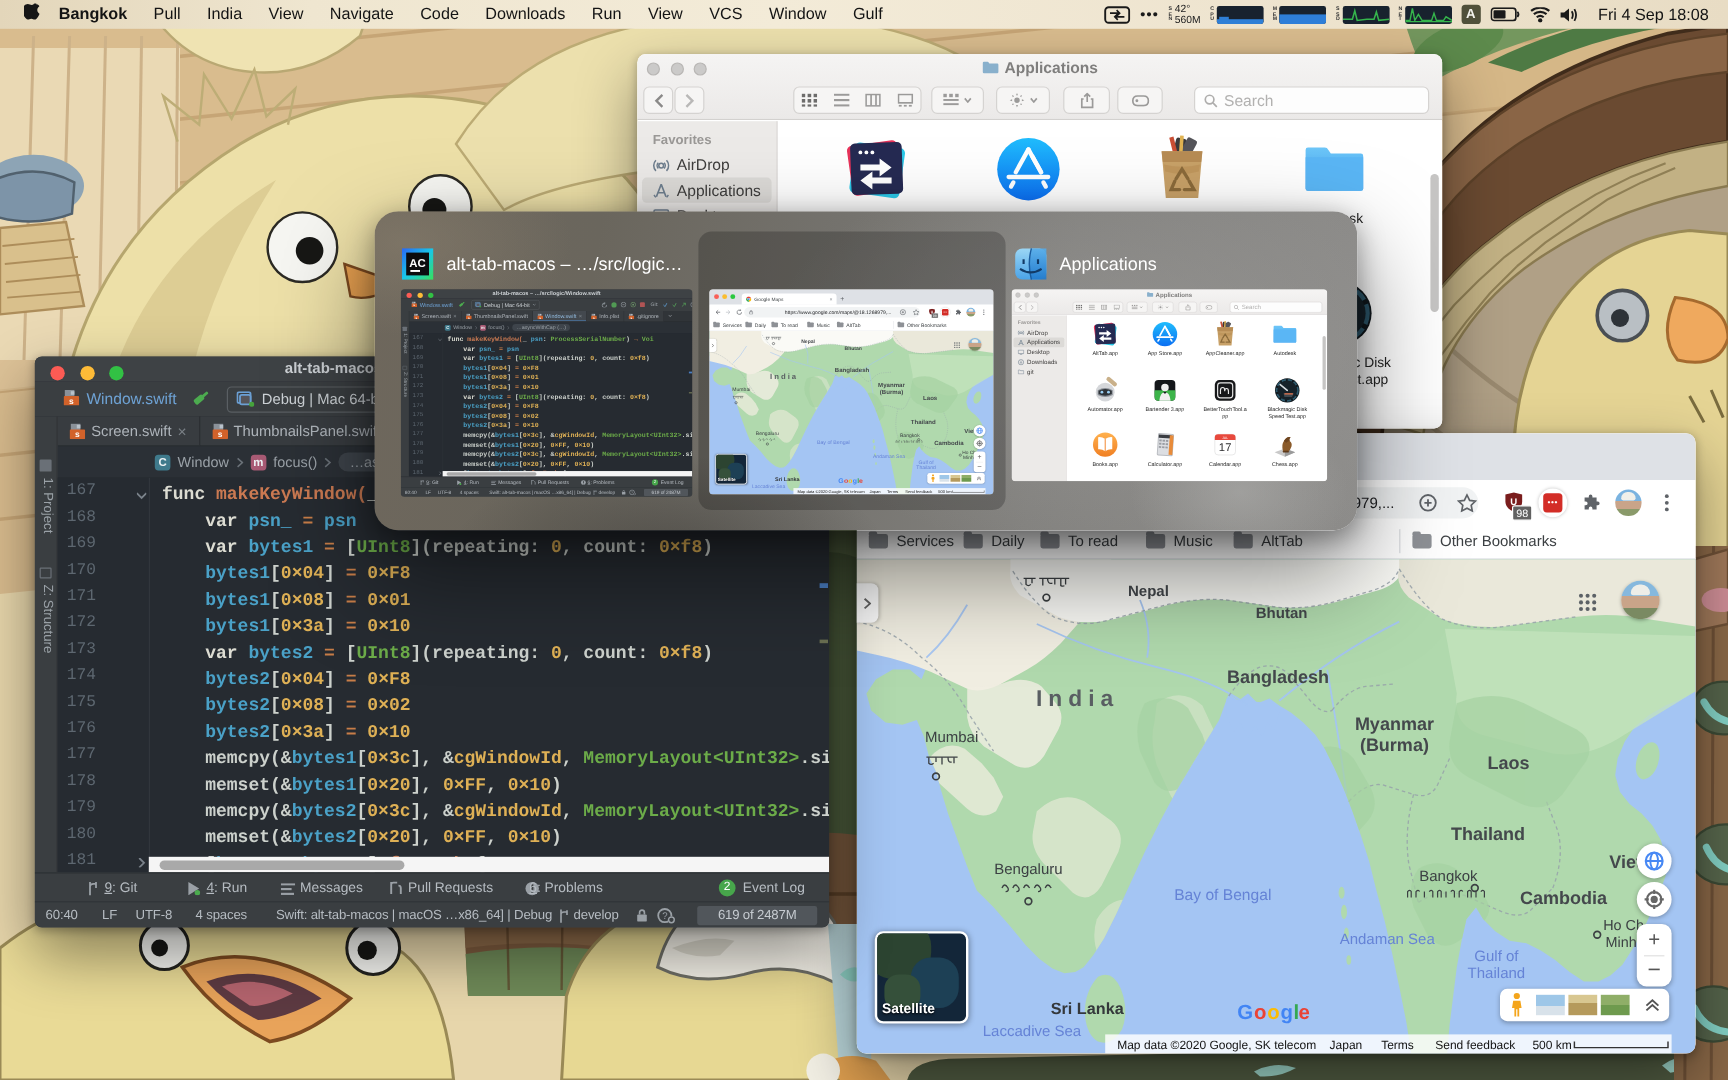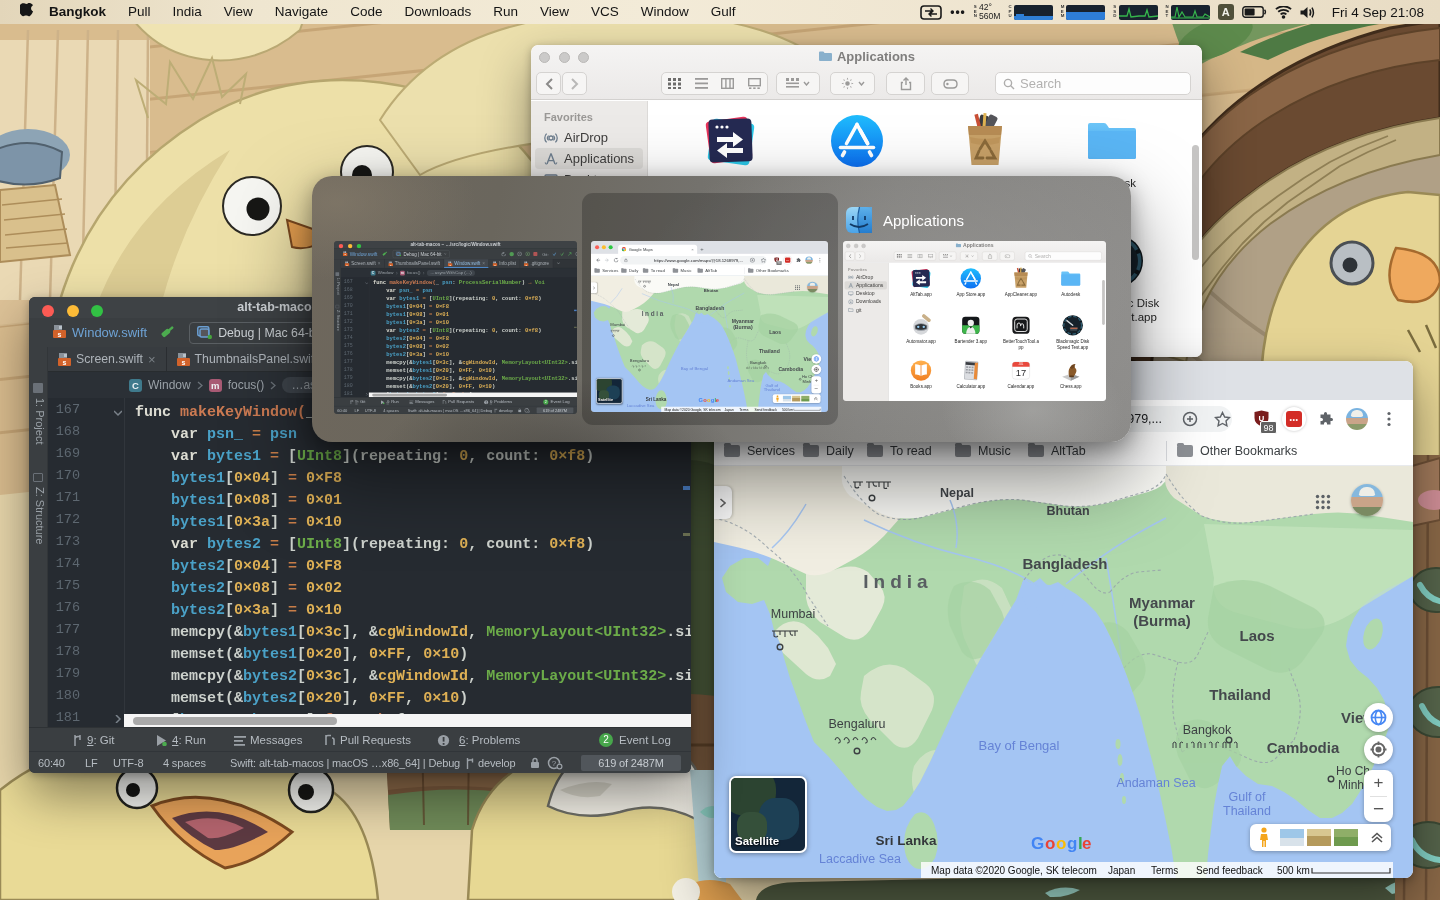--- a/index.html
+++ b/index.html
@@ -970,21 +970,21 @@
    <span style="position:absolute;left:221px">Messages</span>
    <svg width="12" height="12" style="position:absolute;left:295px;top:6px">
             <path d="M2 1 L2 11 M2 3 Q2 1.5 4 1.5 L7 1.5 M10 6 L10 11 M10 6 Q10 4 8 4" stroke="#9aa0a6" stroke-width="1.6" fill="none"></path>
           </svg>
    <span style="position:absolute;left:311px">Pull Requests</span>
    <svg width="13" height="13" style="position:absolute;left:408px;top:6px">
             <circle cx="6.5" cy="6.5" r="5.6" fill="#9aa0a6"></circle>
             <rect x="5.7" y="3" width="1.8" height="4.6" fill="#3a3e41"></rect>
             <rect x="5.7" y="9" width="1.8" height="1.8" fill="#3a3e41"></rect>
           </svg>
-   <span style="position:absolute;left:430px"><span class="u">6</span>: Problems</span>
+   <span style="position:absolute;left:412px"><span class="u">6</span>: Problems</span>
    <span style="position:absolute;left:570px;width:14px;height:14px;border-radius:50%;background:#47a64b;color:#fff;font-size:10px;text-align:center;line-height:14px;top:5px">2</span>
    <span style="position:absolute;left:590px">Event Log</span>
  </div>
  <div class="ac-status">
    <span style="position:absolute;left:9px">60:40</span>
    <span style="position:absolute;left:56px">LF</span>
    <span style="position:absolute;left:84px">UTF-8</span>
    <span style="position:absolute;left:134px">4 spaces</span>
    <span style="position:absolute;left:201px">Swift: alt-tab-macos | macOS …x86_64] | Debug</span>
    <svg width="10" height="13" style="position:absolute;left:436px;top:5px">
@@ -1001,20 +1001,36 @@
             <circle cx="12.5" cy="10.5" r="3" fill="#3a3e41"></circle>
             <circle cx="12.5" cy="10.5" r="2.4" fill="none" stroke="#9aa0a6" stroke-width="1.2"></circle>
           </svg>
    <span style="position:absolute;left:552px;top:3px;width:100px;height:16px;background:#51565b;border-radius:2px;color:#c6cbd0;text-align:center;line-height:16px">619 of 2487M</span>
  </div>
 </div>
     </div>
 
 <div id="switcher">
  <div class="swsel"></div>
+ <div class="swhead" style="left:22px;top:30px">
+        <svg width="28" height="28" viewBox="0 0 28 28">
+          <defs>
+            <linearGradient id="acg" x1="0" y1="0" x2="1" y2="1">
+              <stop offset="0" stop-color="#2b67f5"></stop>
+              <stop offset=".5" stop-color="#18c7e8"></stop>
+              <stop offset="1" stop-color="#37e05c"></stop>
+            </linearGradient>
+          </defs>
+<rect x="1" y="1" width="26" height="26" fill="url(#acg)"></rect>
+<rect x="4.5" y="4.5" width="19" height="19" fill="#0c0c0e"></rect>
+<text x="14" y="16.5" font-size="9.5" font-weight="700" fill="#fff" text-anchor="middle" font-family="Liberation Sans">AC</text>
+<rect x="8" y="19" width="8" height="1.6" fill="#fff"></rect>
+        </svg>
+        <span>alt-tab-macos – …/src/logic…</span>
+      </div>
  <div class="swhead" style="left:533px;top:30px">
         <svg width="28" height="28" viewBox="0 0 28 28">
 <defs>
             <linearGradient id="fng" x1="0" y1="0" x2="0" y2="1">
               <stop offset="0" stop-color="#9bd6f5"></stop>
               <stop offset="1" stop-color="#4aa3e8"></stop>
             </linearGradient>
             <linearGradient id="fng2" x1="0" y1="0" x2="0" y2="1">
               <stop offset="0" stop-color="#56ace9"></stop>
               <stop offset="1" stop-color="#2079cc"></stop>
@@ -1908,16 +1924,16 @@
   <svg width="17" height="13" viewBox="0 0 17 13">
           <circle cx="8.5" cy="11" r="1.8" fill="#1a1a1a"></circle>
           <path d="M5.6 8.4 A4.6 4.6 0 0 1 11.4 8.4" stroke="#1a1a1a" stroke-width="1.8" fill="none"></path>
           <path d="M3.2 5.8 A8.2 8.2 0 0 1 13.8 5.8" stroke="#1a1a1a" stroke-width="1.8" fill="none"></path>
           <path d="M0.9 3.1 A11.8 11.8 0 0 1 16.1 3.1" stroke="#1a1a1a" stroke-width="1.8" fill="none"></path>
         </svg>
   <svg width="16" height="13" viewBox="0 0 16 13">
           <path d="M0.5 4.5 L3.5 4.5 L7.5 1 L7.5 12 L3.5 8.5 L0.5 8.5 Z" fill="#1a1a1a"></path>
           <path d="M9.8 3.4 Q11.6 6.5 9.8 9.6 M12 1.6 Q14.8 6.5 12 11.4" stroke="#1a1a1a" stroke-width="1.5" fill="none"></path>
         </svg>
-  <span style="font-size:13.5px;padding-left:8px">Fri 4 Sep 21:08</span>
+  <span style="font-size:13.5px;padding-left:8px">Fri 4 Sep 18:08</span>
  </div>
 </div>
 
 </div>
 </body></html>

